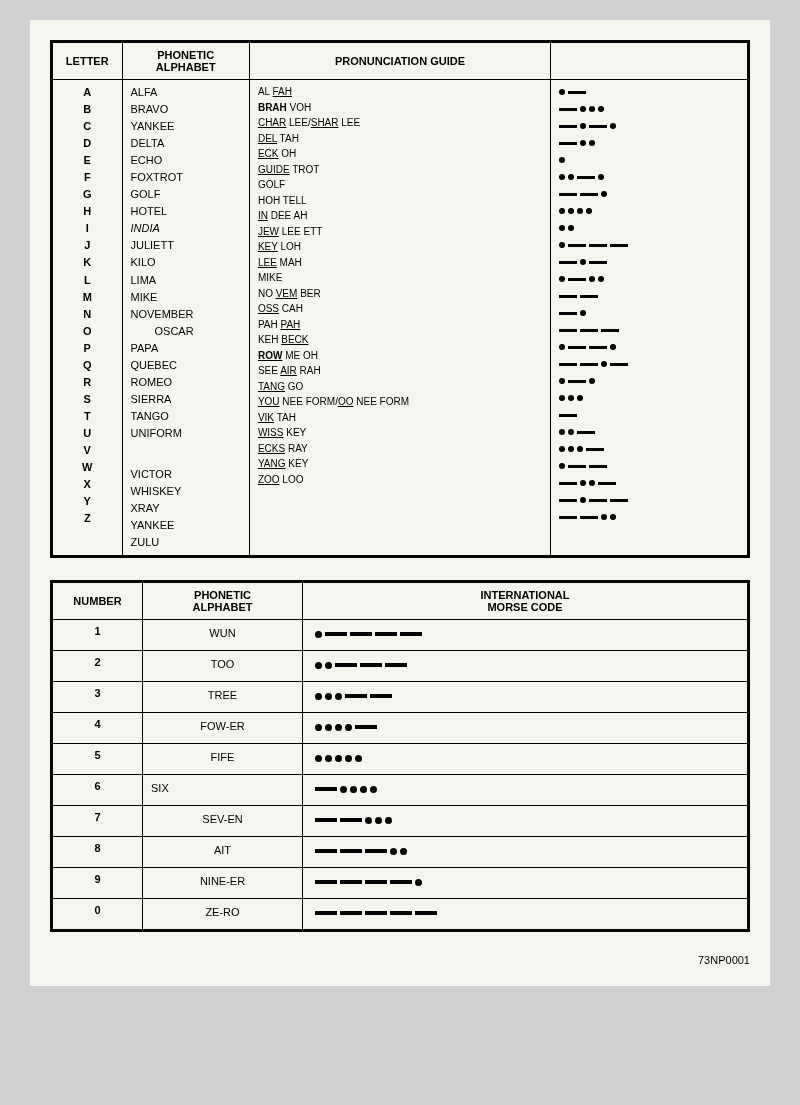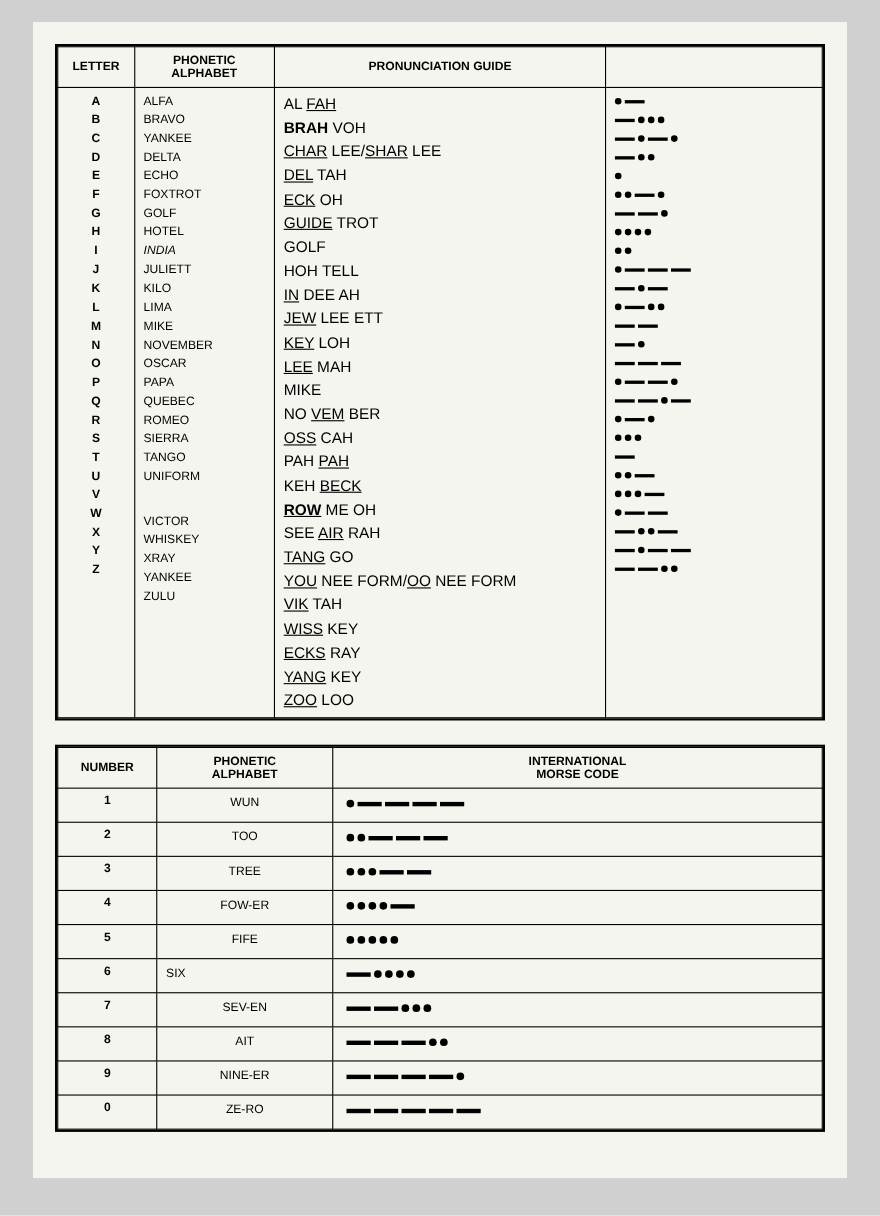--- a/index.html
+++ b/index.html
@@ -93,21 +93,21 @@
       flex-shrink: 0;
     }
     .dash {
       width: 22px;
       height: 4px;
       background: #000;
       display: inline-block;
       flex-shrink: 0;
     }
     .pron-cell {
-      font-size: 14px;
+      font-size: 10px;
       line-height: 1.55;
     }
     .pron-cell div {
       margin: 0;
       padding: 0;
     }
     
     .col-number {
       width: 80px;
       text-align: center;
@@ -185,21 +185,21 @@
               <div style="line-height: 1.55;">ECHO</div>
               <div style="line-height: 1.55;">FOXTROT</div>
               <div style="line-height: 1.55;">GOLF</div>
               <div style="line-height: 1.55;">HOTEL</div>
               <div style="line-height: 1.55; font-style: italic;">INDIA</div>
               <div style="line-height: 1.55;">JULIETT</div>
               <div style="line-height: 1.55;">KILO</div>
               <div style="line-height: 1.55;">LIMA</div>
               <div style="line-height: 1.55;">MIKE</div>
               <div style="line-height: 1.55;">NOVEMBER</div>
-              <div style="line-height: 1.55;">OSCAR</div>
+              <div style="line-height: 1.55; margin-left: 24px;">OSCAR</div>
               <div style="line-height: 1.55;">PAPA</div>
               <div style="line-height: 1.55;">QUEBEC</div>
               <div style="line-height: 1.55;">ROMEO</div>
               <div style="line-height: 1.55;">SIERRA</div>
               <div style="line-height: 1.55;">TANGO</div>
               <div style="line-height: 1.55;">UNIFORM</div>
               <div style="line-height: 1.55; margin-top: 24px;">VICTOR</div>
               <div style="line-height: 1.55;">WHISKEY</div>
               <div style="line-height: 1.55;">XRAY</div>
               <div style="line-height: 1.55;">YANKEE</div>
@@ -511,13 +511,14 @@
                 <span class="dash"></span>
                 <span class="dash"></span>
                 <span class="dash"></span>
               </div>
             </td>
           </tr>
         </tbody>
     </table>
   </div>
 
+  <div class="doc-number">73NP0001</div>
 </div>
 
 </body></html>

